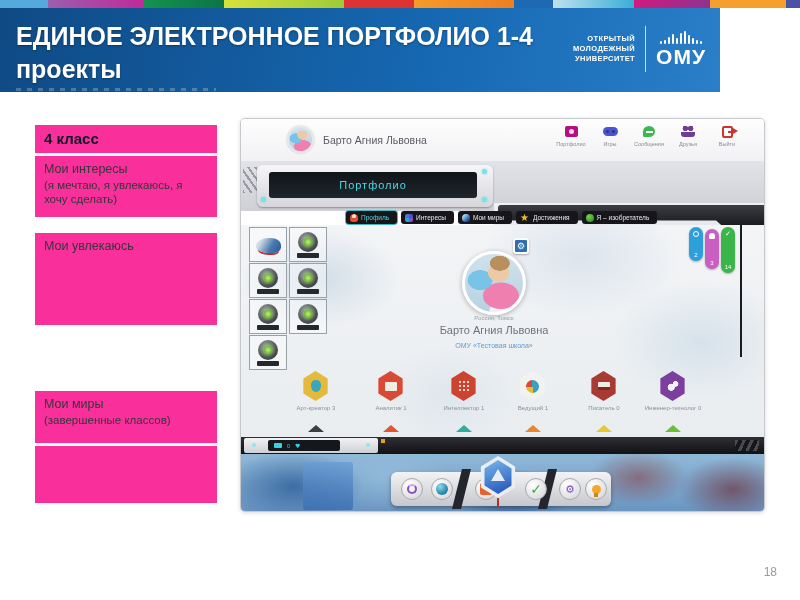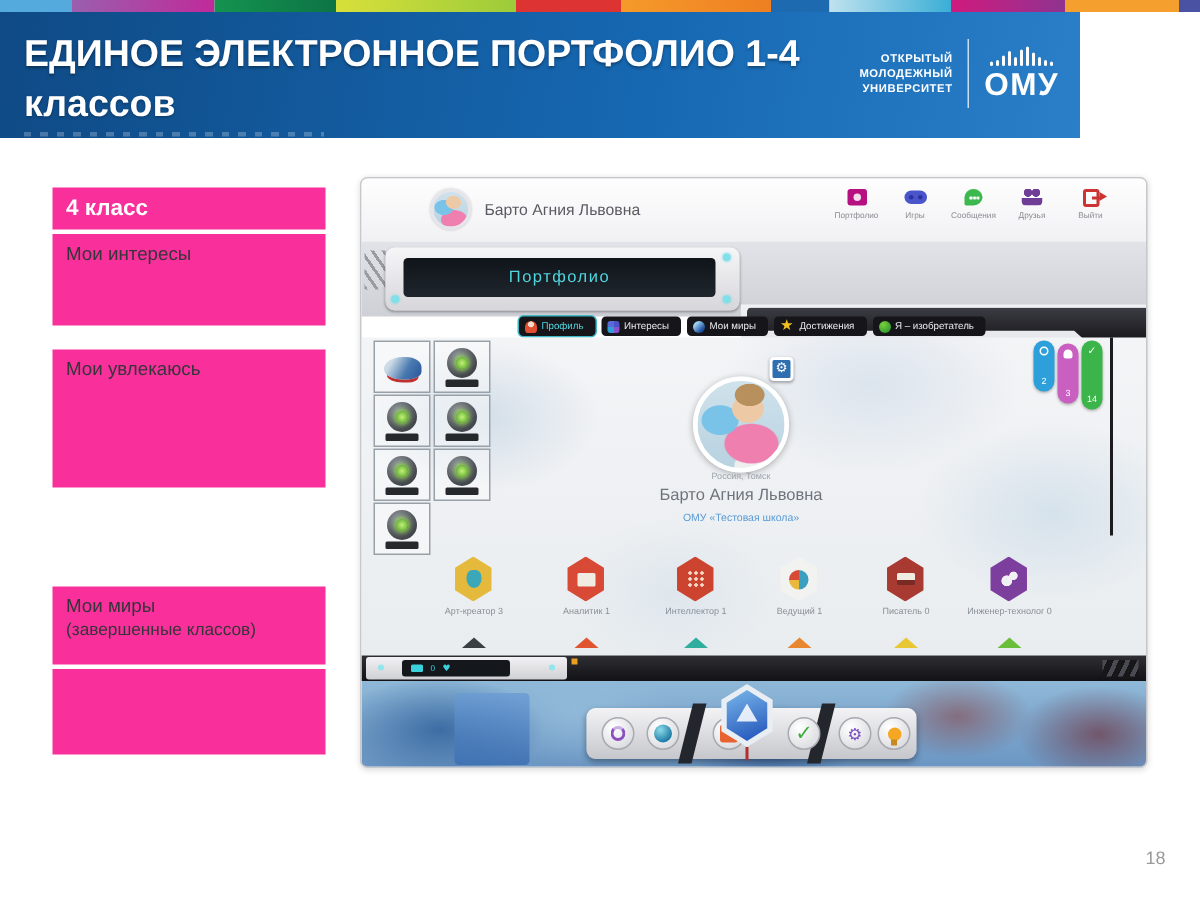--- a/index.html
+++ b/index.html
@@ -35,21 +35,21 @@
   .logo-brand { display:flex; flex-direction:column; align-items:center; }
   .eq { display:flex; align-items:flex-end; gap:1.5px; height:13px; margin-bottom:2px; }
   .eq i { display:block; width:2.5px; background:#fff; border-radius:1px; }
   .eq .d { width:2.5px; height:2.5px; border-radius:50%; }
   .brand-text { color:#fff; font-size:21px; font-weight:bold; letter-spacing:1px; line-height:22px; }
 
   
   .sbox { position:absolute; left:35px; width:182px; background:#f9309b; padding:6px 9px;
     color:#35353a; font-size:12.5px; line-height:15px; }
   .sbox .sub { font-size:11.5px; line-height:14px; margin-top:1px; }
-  .sbox-head { color:#ffffff; font-weight:bold; font-size:15px; }
+  .sbox-head { color:#0f172a; font-weight:bold; font-size:15px; }
   .b1{top:125px;height:28px;}
   .b2{top:156px;height:61px;}
   .b3{top:233px;height:92px;}
   .b4{top:328px;height:60px;}
   .b5{top:391px;height:52px;}
   .b6{top:446px;height:57px;}
 
   
   .panel { position:absolute; left:240px; top:118px; width:525px; height:394px;
     background:#fff; border:1px solid #c6c8cc; border-radius:5px; overflow:hidden;
@@ -247,21 +247,21 @@
       <div class="s7"></div>
       <div class="s8"></div>
     <div class="s9"></div>
       <div class="s10"></div>
       <div class="s11"></div>
   </div>
 
   <div class="header">
     <div class="title">
       <div>ЕДИНОЕ ЭЛЕКТРОННОЕ ПОРТФОЛИО 1-4</div>
-      <div>классов</div>
+      <div>проекты</div>
     </div>
     <div class="title-ghost"></div>
     <div class="logo">
       <div class="logo-org">
         <div>ОТКРЫТЫЙ</div>
         <div>МОЛОДЕЖНЫЙ</div>
         <div>УНИВЕРСИТЕТ</div>
       </div>
       <div class="logo-div"></div>
       <div class="logo-brand">
@@ -279,20 +279,21 @@
             <i class="d" style="height:2.5px"></i>
         </div>
         <div class="brand-text">ОМУ</div>
       </div>
     </div>
   </div>
 
   <div class="sbox b1 sbox-head">4 класс</div>
   <div class="sbox b2">
     <div>Мои интересы</div>
+    <div class="sub">(я мечтаю, я увлекаюсь, я хочу сделать)</div>
   </div>
   <div class="sbox b3">
     <div>Мои увлекаюсь</div>
   </div>
   <div class="sbox b5">
     <div>Мои миры</div>
     <div class="sub">(завершенные классов)</div>
   </div>
   <div class="sbox b6"></div>
 

